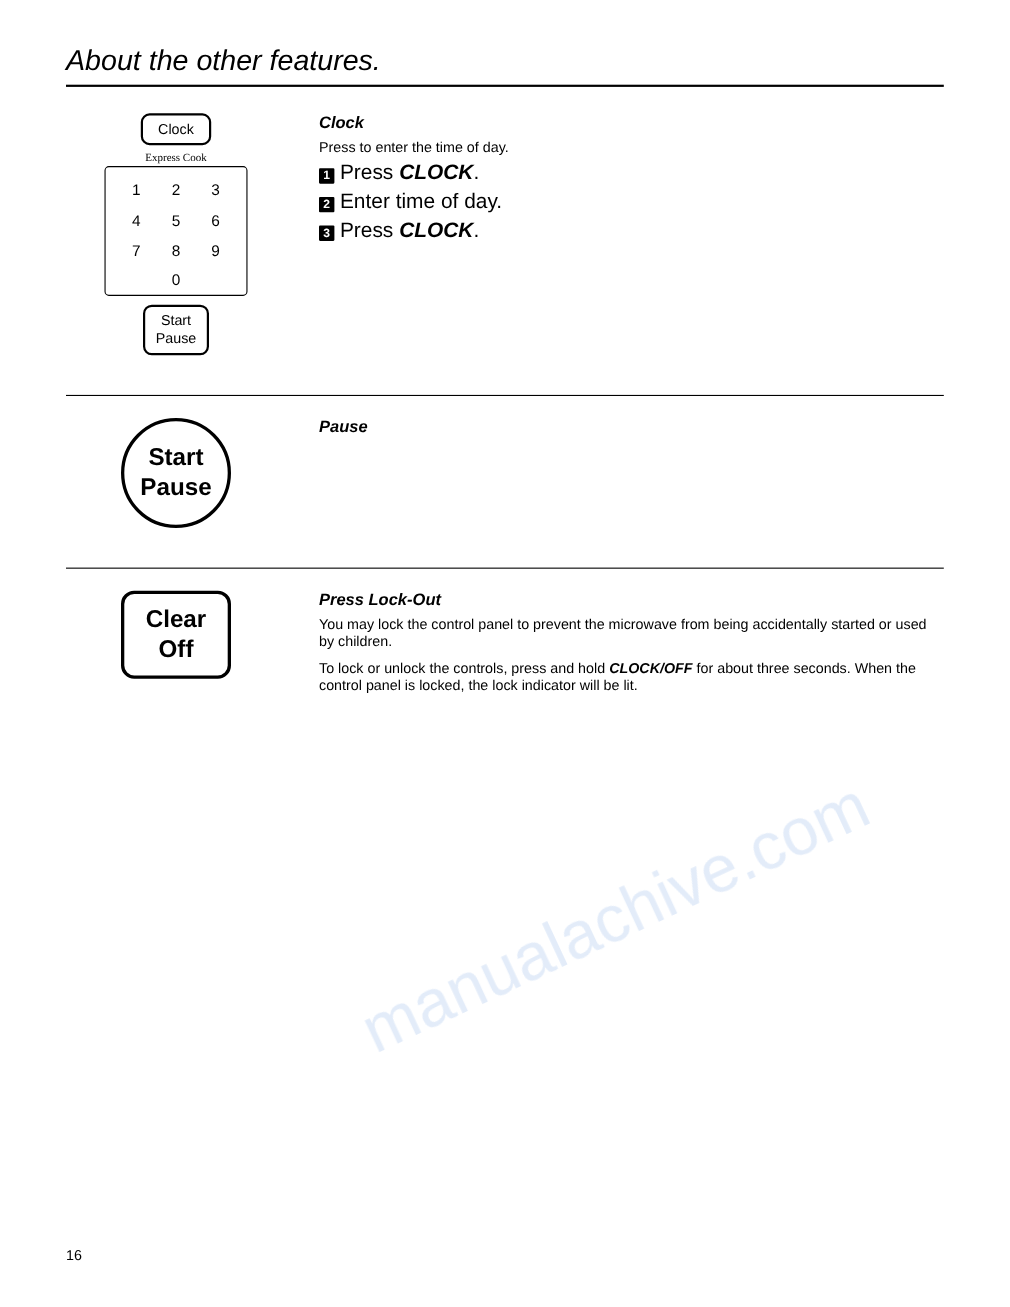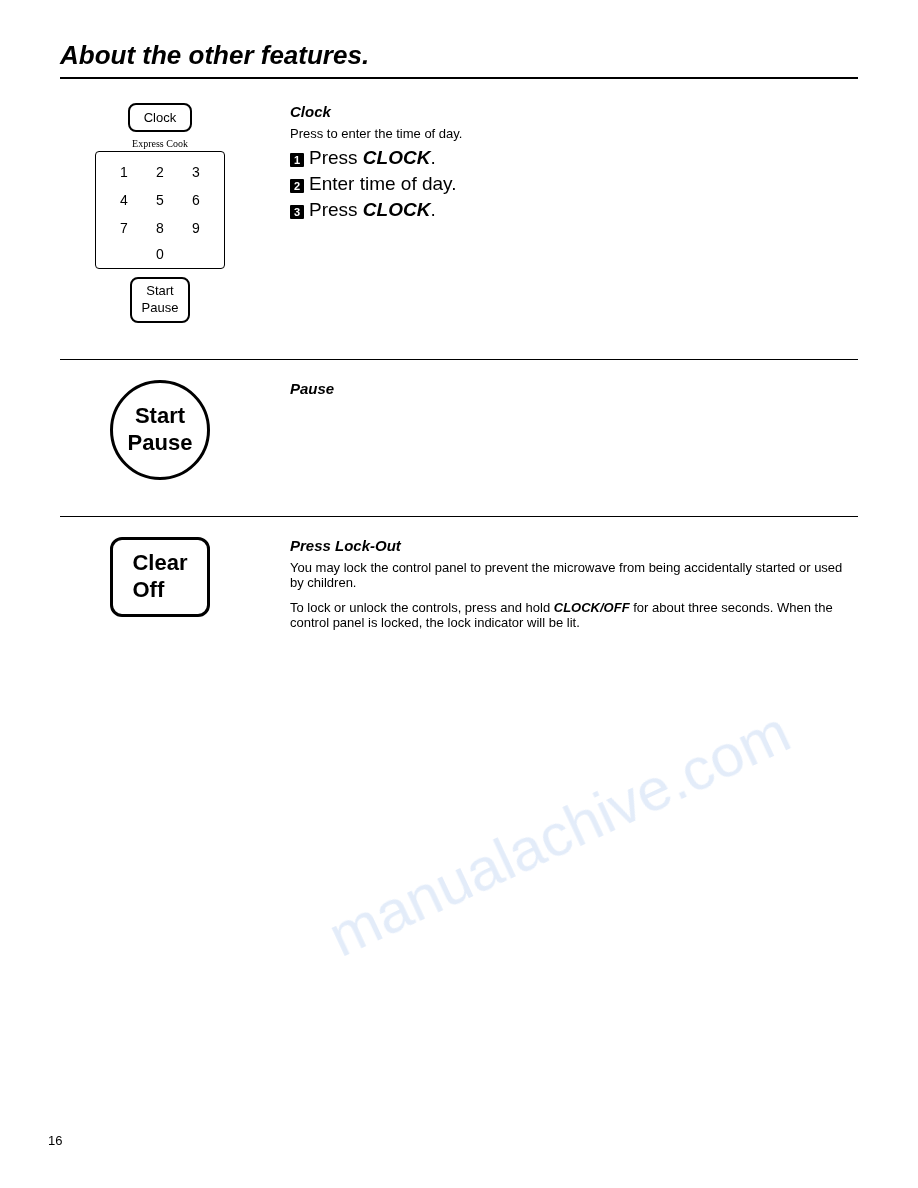--- a/index.html
+++ b/index.html
@@ -9,21 +9,21 @@
       background: #fff;
       color: #000;
       width: 918px;
       min-height: 1188px;
       padding: 40px 60px 60px 60px;
     }
 
     h1.page-title {
       font-style: italic;
       font-size: 26px;
-      font-weight: bold;
+      font-weight: normal;
       margin-bottom: 6px;
       font-family: Arial, sans-serif;
     }
 
     .title-divider {
       border: none;
       border-top: 2px solid #000;
       margin-bottom: 24px;
     }
 
@@ -171,21 +171,21 @@
       pointer-events: none;
       white-space: nowrap;
       user-select: none;
       z-index: 1000;
     }
 
     
     .page-number {
       position: absolute;
       bottom: 40px;
-      left: 48px;
+      left: 60px;
       font-size: 13px;
     }
 
     .start-pause-btn {
       border: 3px solid #000;
       border-radius: 50%;
       width: 100px;
       height: 100px;
       display: flex;
       align-items: center;
@@ -201,21 +201,21 @@
       border: 3px solid #000;
       border-radius: 12px;
       width: 100px;
       height: 80px;
       display: flex;
       align-items: center;
       justify-content: center;
       font-size: 22px;
       font-weight: bold;
       line-height: 1.2;
-      text-align: left;
+      text-align: center;
       background: #fff;
     }
   </style>
 </head>
 <body>
 
 <div class="watermark">manualachive.com</div>
 
 <h1 class="page-title">About the other features.</h1>
 <hr class="title-divider">

